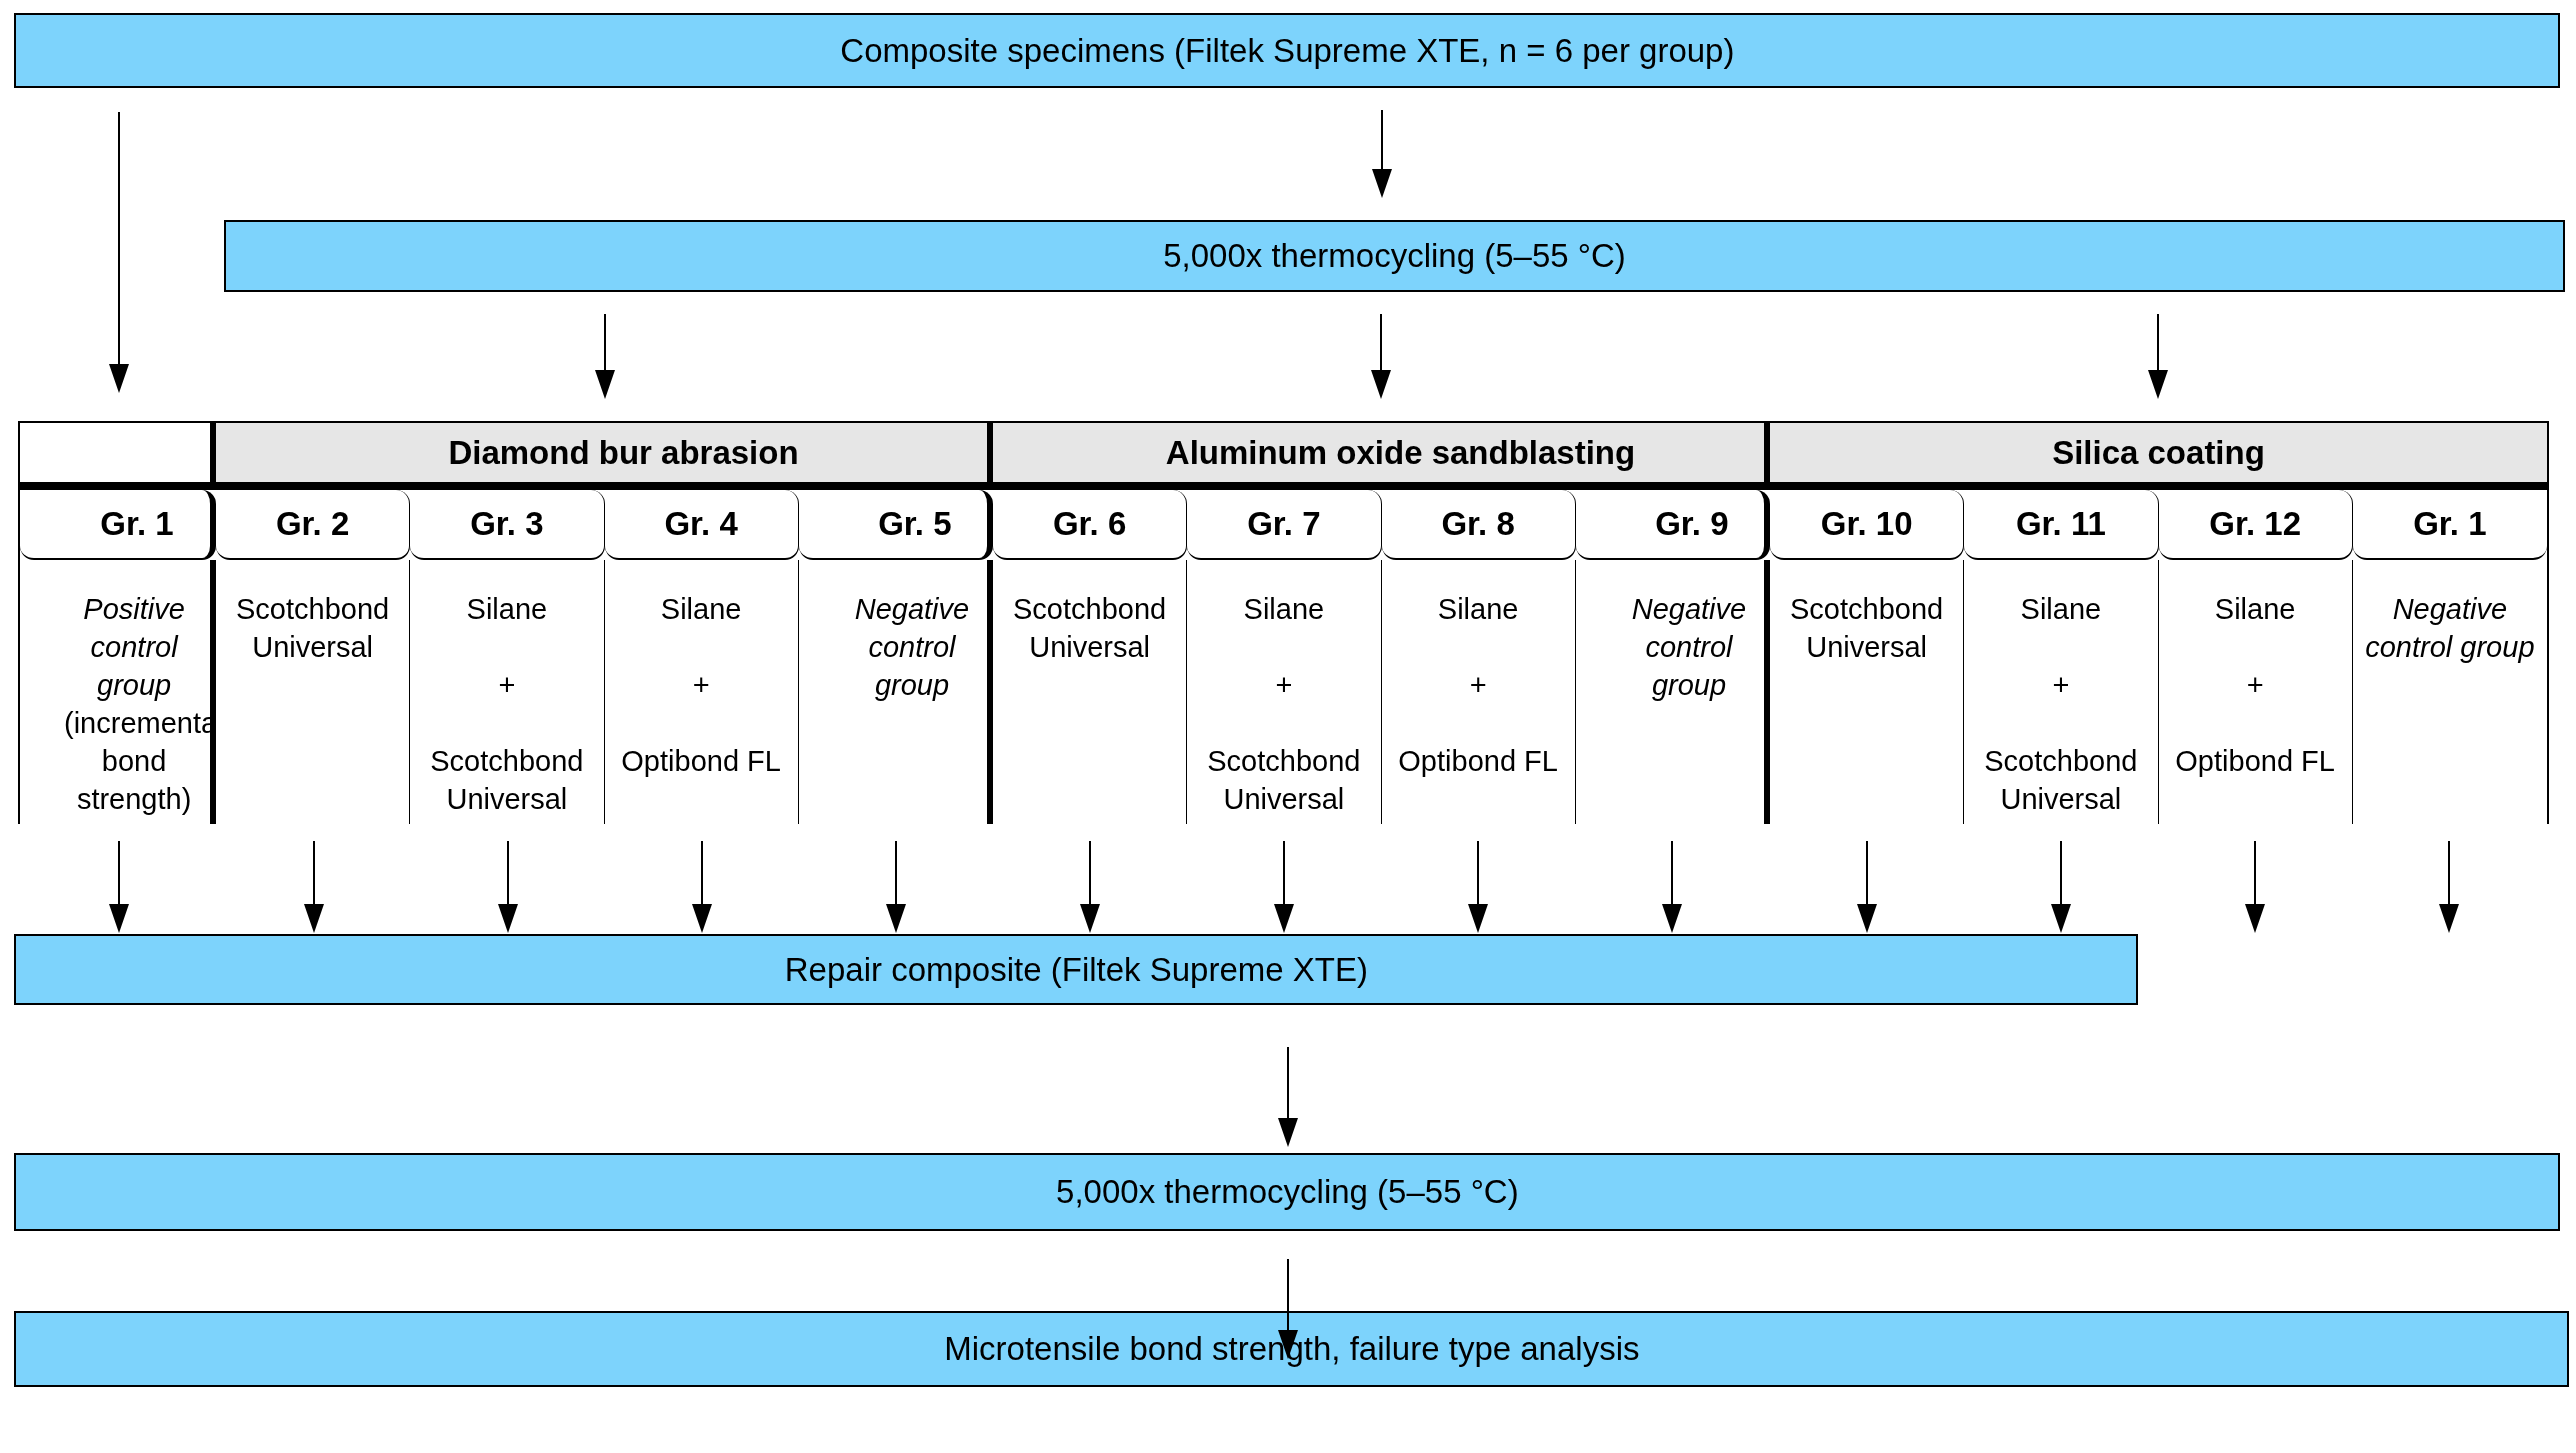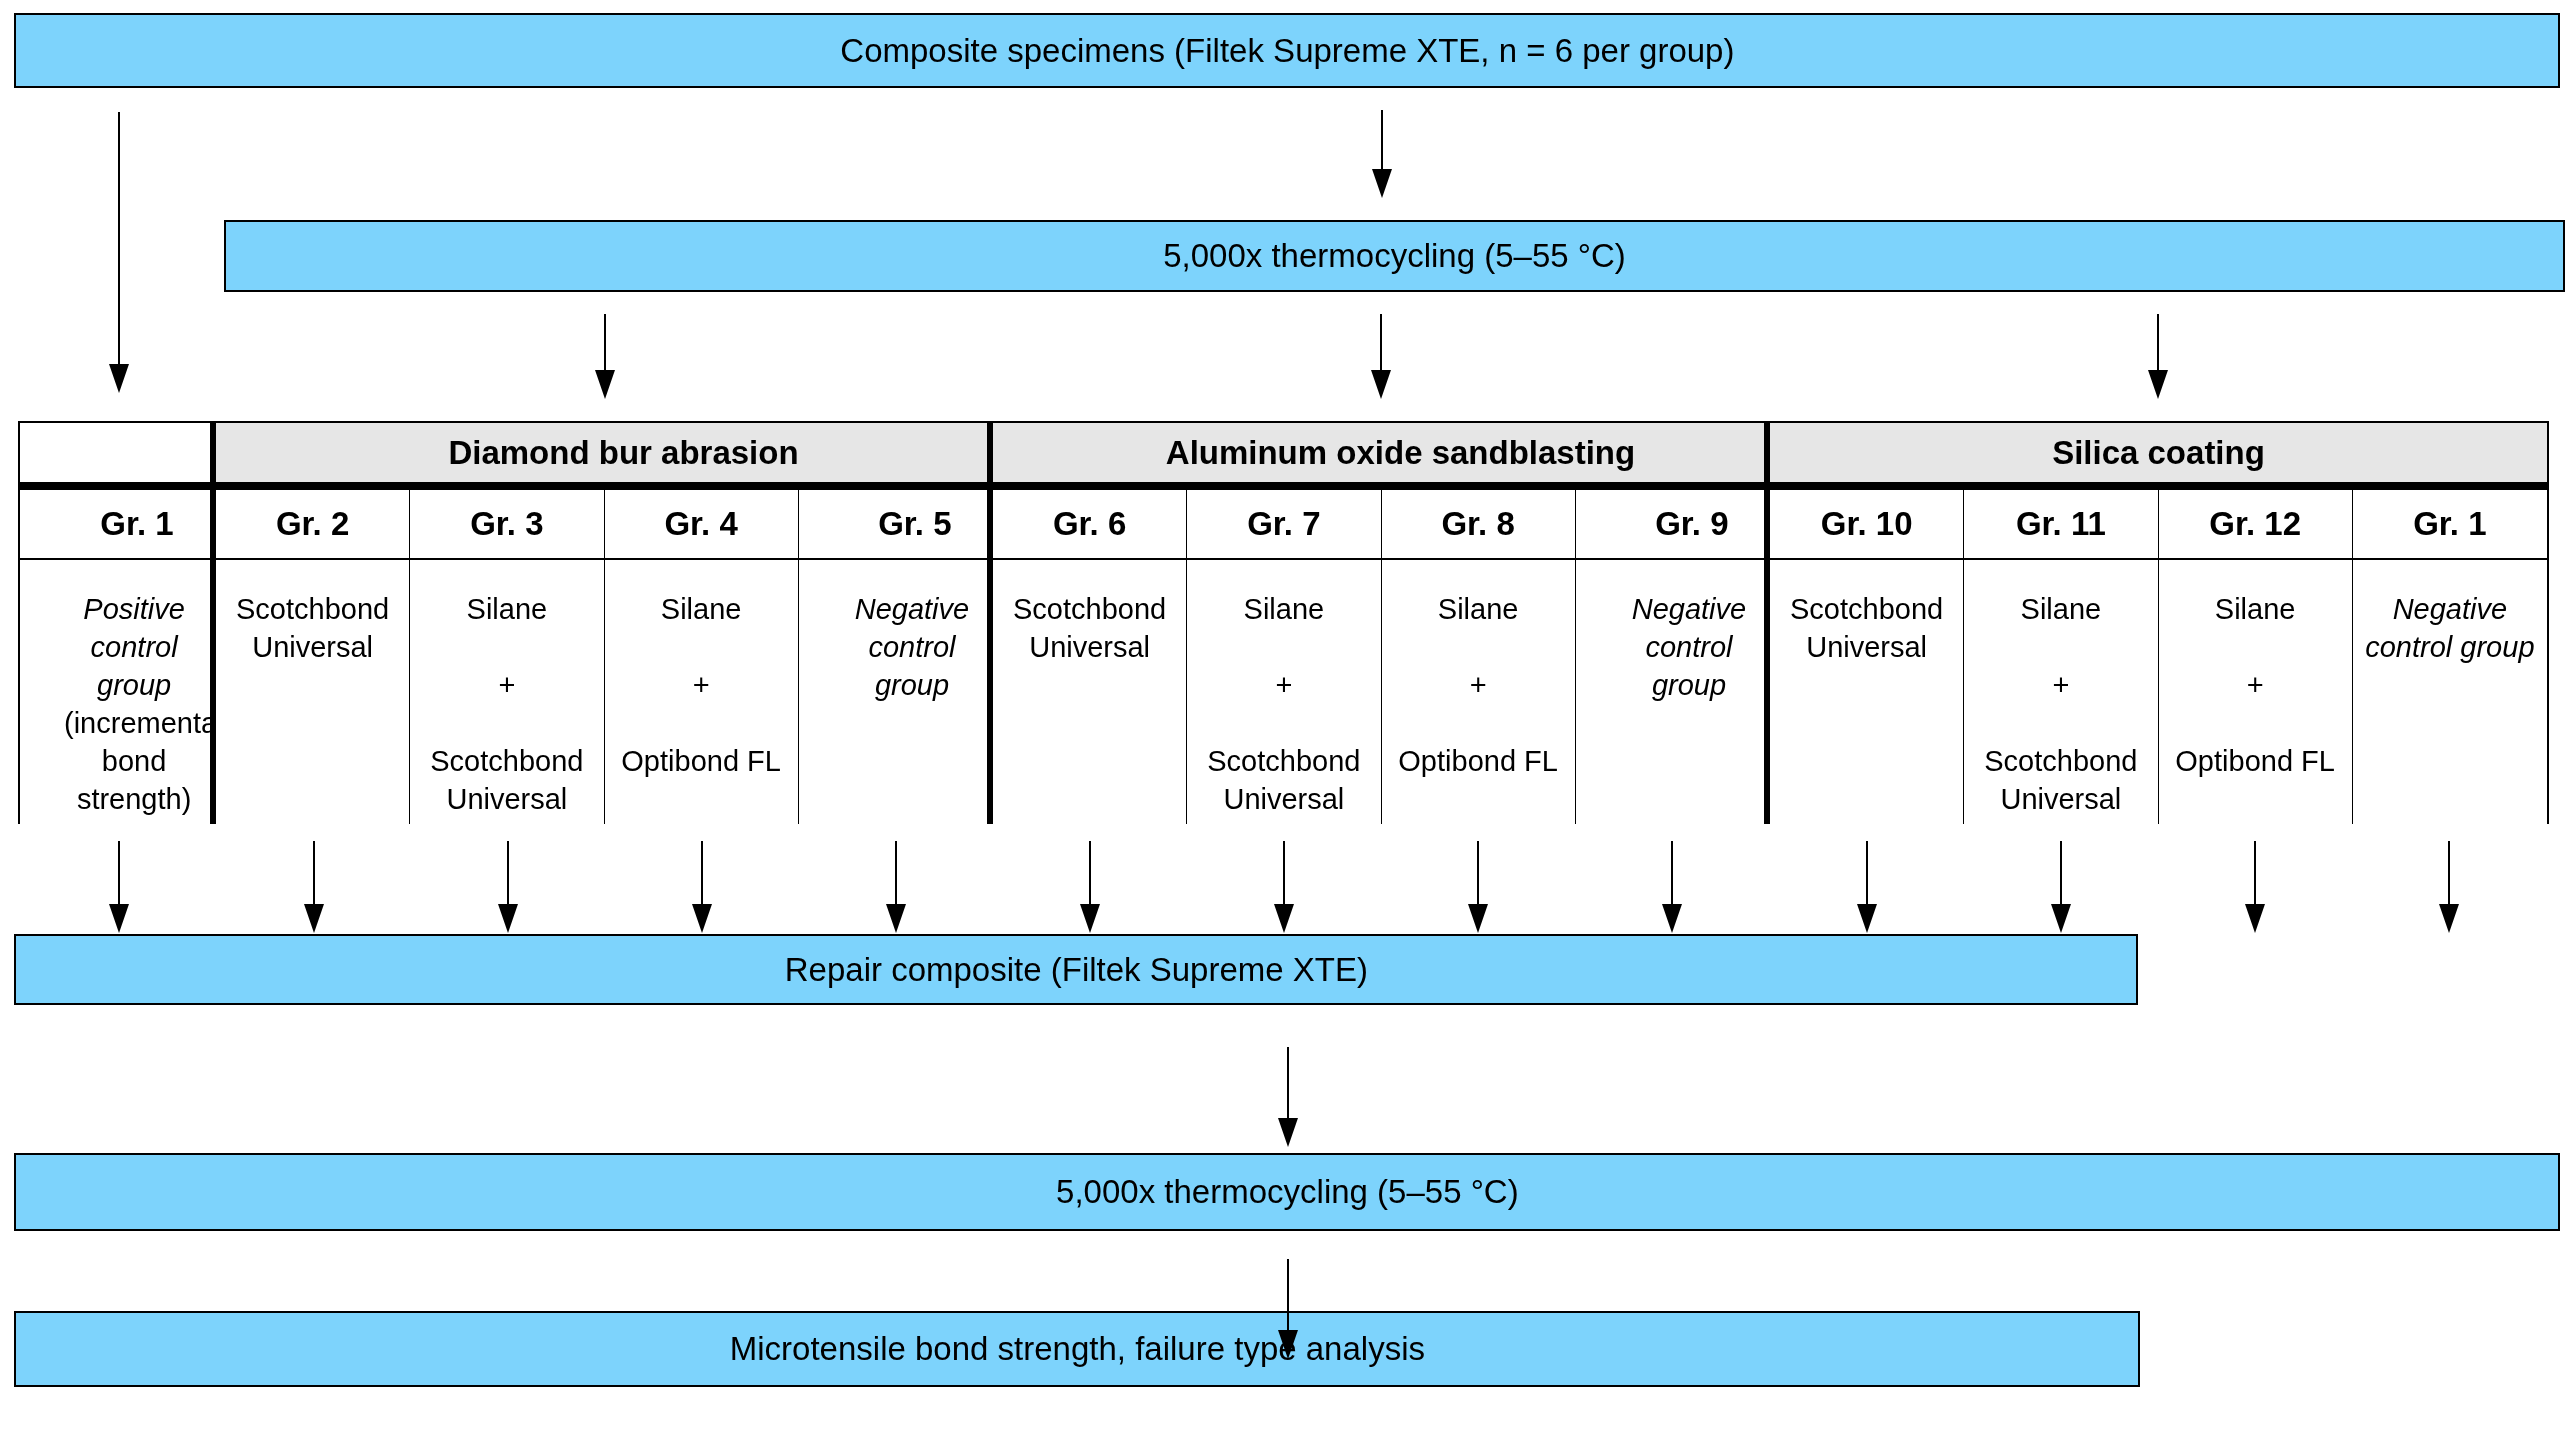--- a/index.html
+++ b/index.html
@@ -19,21 +19,21 @@
   .arrow .head{width:0;height:0;border-left:10.8px solid transparent;border-right:10.8px solid transparent;border-top:29px solid #000;}
   
   .gtable{
     position:absolute;left:18px;top:421px;width:2531px;height:403px;
     box-sizing:border-box;border:2.9px solid #000;background:#fff;
     display:grid;grid-template-columns:196px repeat(12,1fr);grid-template-rows:67px 70px 1fr;
   }
   .cell{box-sizing:border-box;display:flex;align-items:center;justify-content:center;text-align:center;background:#fff;min-width:0;}
   .corner{grid-row:1;grid-column:1;border-bottom:8px solid #000;border-right:6.5px solid #000;}
   .sec{grid-row:1;background:var(--hdr,#e6e6e6);font-weight:bold;font-size:33px;border-bottom:8px solid #000;}
-  .glabel{grid-row:2;font-weight:bold;font-size:33px;border-bottom:2.2px solid #000;}
+  .glabel{grid-row:2;font-weight:bold;font-size:33px;border-bottom:2.2px solid #000;border-radius:14px;}
   .treat{
     grid-row:3;flex-direction:column;justify-content:flex-start;align-items:center;
     padding:30px 5.8px 5.8px;font-size:29px;line-height:38px;
   }
   .treat .line{min-height:38px;display:block;width:100%;text-align:center;}
   .treat .line.italic{font-style:italic;}
   .thick-r{border-right:6.5px solid #000;padding-left:44px;}
   .thin-r{border-right:1.4px solid #000;}
 </style>
 </head>
@@ -135,21 +135,21 @@
     </div>
 
   <div class="box" style="left:14.4px;top:934px;width:2124px;height:71px">
     <span>Repair composite (Filtek Supreme XTE)</span>
   </div>
 
   <div class="box" style="left:14.4px;top:1153px;width:2546px;height:78px">
     <span>5,000x thermocycling (5–55 °C)</span>
   </div>
 
-  <div class="box" style="left:14.4px;top:1311px;width:2126px;height:76px">
+  <div class="box" style="left:14.4px;top:1311px;width:2555px;height:76px">
     <span>Microtensile bond strength, failure type analysis</span>
   </div>
 
 <div class="arrow" style="left: 119px; top: 112px; height: 281px;">
       <div class="shaft"></div>
       <div class="head"></div>
     </div>
     <div class="arrow" style="left: 1382px; top: 110px; height: 88px;">
       <div class="shaft"></div>
       <div class="head"></div>

